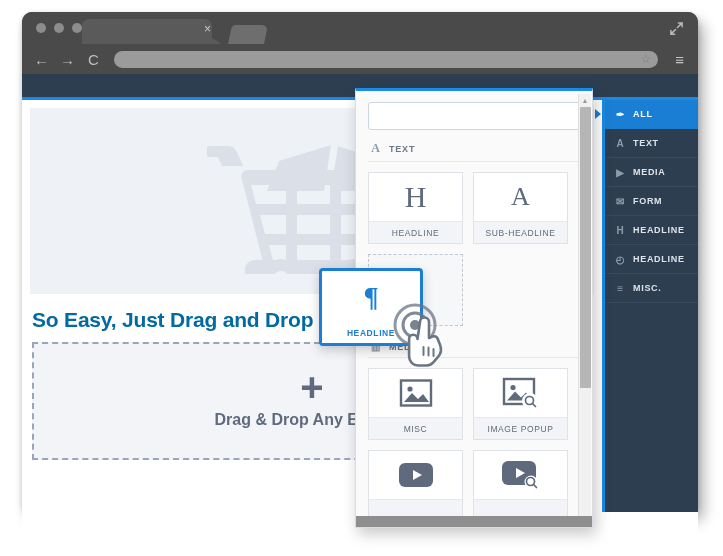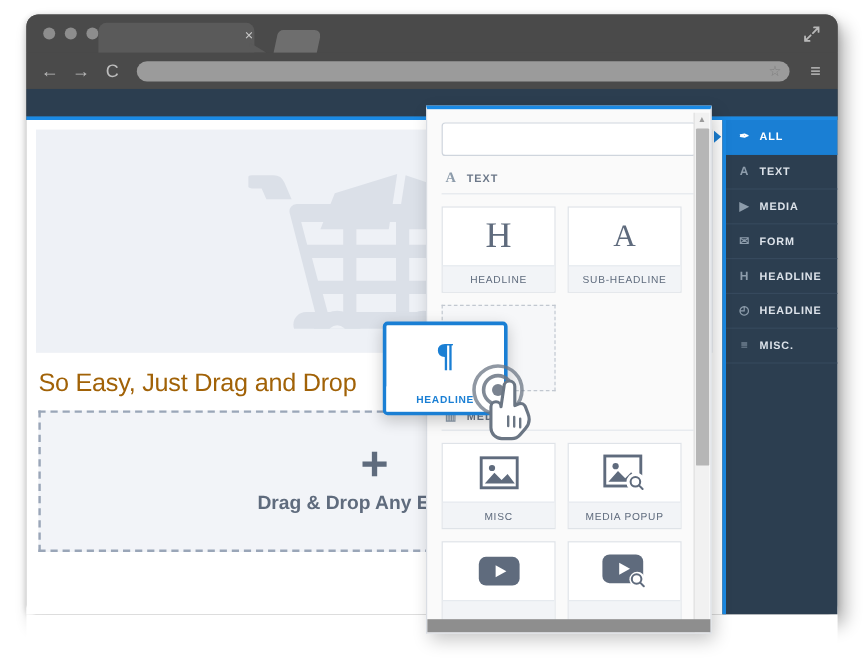--- a/index.html
+++ b/index.html
@@ -72,21 +72,21 @@
     position: relative; height: 412px; background: #ffffff;
     display: flex; overflow: hidden;
   }
   .canvas { width: 580px; background: #ffffff; padding: 8px 8px 0 8px; position: relative; }
   .hero {
     height: 186px; background: #eef1f6;
     display: flex; align-items: center; justify-content: center;
   }
   .headline {
     margin: 14px 2px 10px 2px;
-    font-size: 21px; font-weight: normal; color: #a16207;
+    font-size: 21px; font-weight: bold; color: #0369a1;
     letter-spacing: -.2px; white-space: nowrap;
   }
   .dropzone {
     margin: 0 2px; height: 118px; background: #f2f4f8;
     border: 2px dashed #9aa6b8;
     display: flex; flex-direction: column;
     align-items: center; justify-content: center; gap: 10px;
   }
   .plus { font-size: 40px; line-height: 28px; color: #5f6b7d; font-weight: bold; }
   .dz-label { font-size: 16px; font-weight: bold; color: #5f6b7d; }
@@ -368,21 +368,21 @@
         <div class="card-ico">
           <svg width="38" height="32" viewBox="0 0 38 32" fill="none" stroke="#5f6b7d" stroke-width="2.4">
             <rect x="2" y="2" width="30" height="25"></rect>
             <circle cx="11" cy="10.5" r="2.6" fill="#5f6b7d" stroke="none"></circle>
             <path d="M5 23.5 l8 -9 l6 6 l5 -5 l6 8 z" fill="#5f6b7d" stroke="none"></path>
             <circle cx="28" cy="24" r="6.5" fill="#ffffff" stroke="#ffffff" stroke-width="3"></circle>
             <circle cx="27.5" cy="23.5" r="4" stroke="#5f6b7d" stroke-width="1.7"></circle>
             <path d="M30.5 26.5 l3 3" stroke="#5f6b7d" stroke-width="1.7" stroke-linecap="round"></path>
           </svg>
         </div>
-        <div class="card-lbl">MEDIA POPUP</div>
+        <div class="card-lbl">IMAGE POPUP</div>
       </div>
 
       <div class="card">
         <div class="card-ico">
           <svg width="36" height="26" viewBox="0 0 36 26">
             <rect x="1" y="1" width="34" height="24" rx="6" fill="#5f6b7d"></rect>
             <path d="M15 8 l9 5 l-9 5 z" fill="#ffffff"></path>
           </svg>
         </div>
         <div class="card-lbl"></div>

